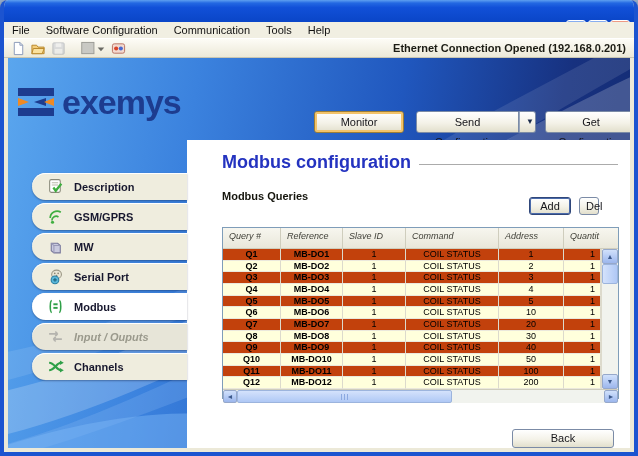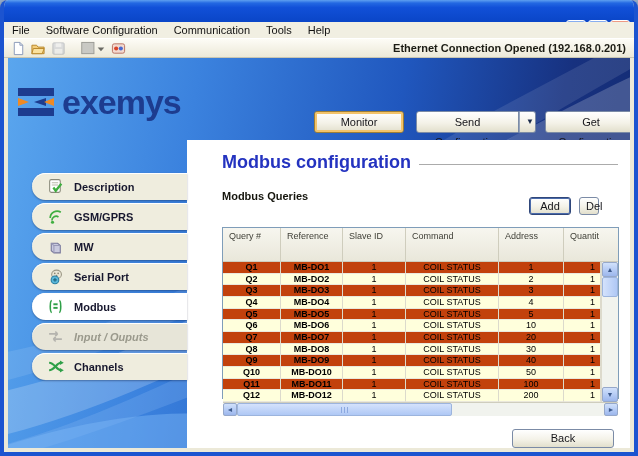--- a/index.html
+++ b/index.html
@@ -63,22 +63,22 @@
   .panel-title{font-size:18px;font-weight:bold;color:#2433C0;white-space:nowrap;}
   .title-rule{flex:1;height:1px;background:#ABABAB;margin-top:4px;}
   .section-label{position:absolute;left:35px;top:50px;font-size:11px;font-weight:bold;color:#15150d;}
   .btn-add{position:absolute;left:342px;top:57px;width:42px;height:18px;line-height:16px;font-size:11px;
     border:1px solid #30477A;box-shadow:inset 0 0 0 1px #4A6AAA;}
   .btn-del{position:absolute;left:392px;top:57px;width:20px;height:18px;line-height:16px;font-size:11px;}
   .btn-back{position:absolute;left:325px;top:289px;width:102px;height:19px;line-height:17px;font-size:11px;}
   
   .mtable{position:absolute;left:35px;top:87px;width:397px;height:172px;border:1px solid #7F9DB9;
     background:#fff;font-size:9px;}
-  .t-header{display:grid;grid-template-columns:58px 62px 63px 93px 65px 1fr;height:34px;
-    background:linear-gradient(180deg,#F7F6EF,#E9E7DA);border-bottom:1px solid #CFCDBD;}
+  .t-header{display:grid;grid-template-columns:58px 62px 63px 93px 65px 1fr;height:21px;
+    background:linear-gradient(180deg,#F7F6EF,#E9E7DA);border-bottom:1px solid #CFCDBD;font-style:italic;}
   .t-hcell{padding:3px 0 0 6px;color:#3F3F37;border-right:1px solid #CFCDBD;overflow:hidden;white-space:nowrap;}
   .t-hcell:last-child{border-right:none;}
   .t-bodywrap{display:flex;height:140px;}
   .t-rows{width:378px;}
   .t-row{display:grid;grid-template-columns:58px 62px 63px 93px 65px 1fr;height:11.66px;background:#c2410c;}
   .t-row:nth-child(even){background:#FFFFDC;}
   .t-cell{border-right:1px solid #DCDACC;border-bottom:1px solid #EAE8DC;text-align:center;
     line-height:11px;overflow:hidden;white-space:nowrap;color:#000;}
   .t-cell:nth-child(-n+2){font-weight:bold;}
   .t-cell:last-child{text-align:right;padding-right:5px;}

